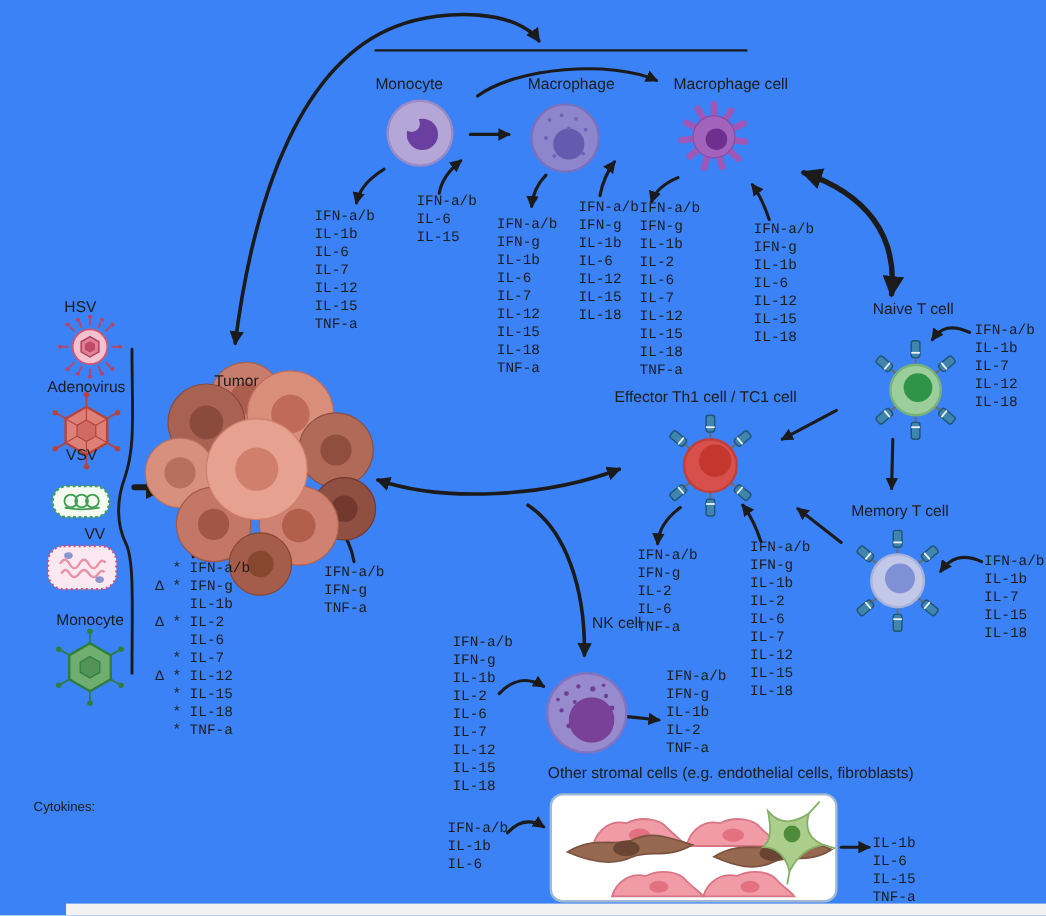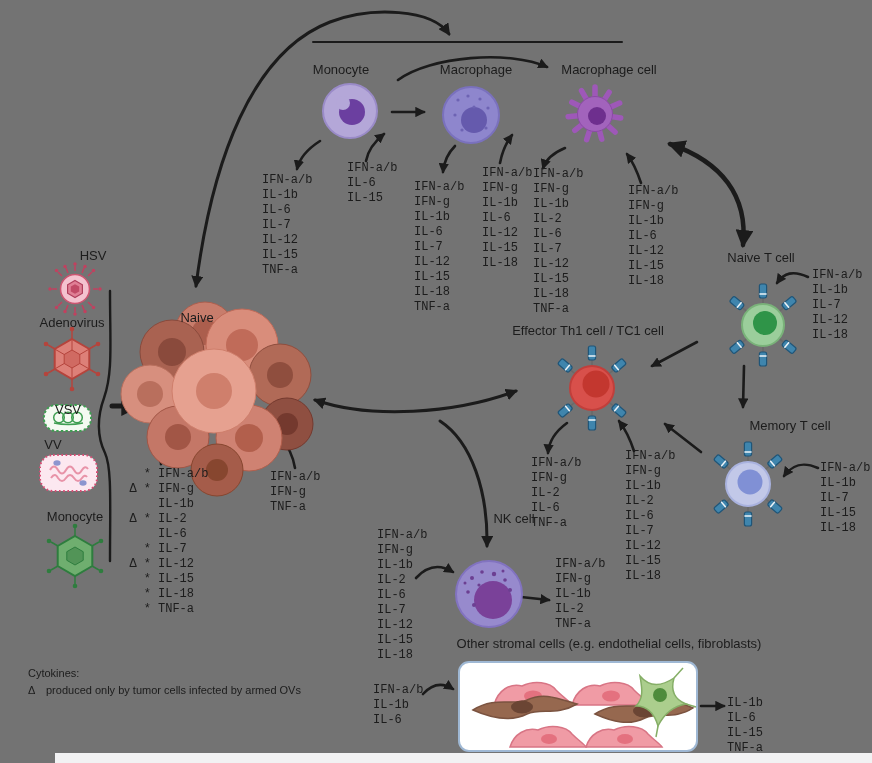--- a/index.html
+++ b/index.html
@@ -1,16 +1,16 @@
 <!DOCTYPE html>
 <html><head>
 <meta charset="utf-8">
 <style>
   html,body{margin:0;padding:0;background:#fff;}
-  .stage{position:relative;width:872px;height:763px;background:#737373;overflow:hidden;
+  .stage{position:relative;width:872px;height:763px;background:#3b82f6;overflow:hidden;
          font-family:"Liberation Sans",sans-serif;color:#1c1c1c;}
   .gfx{position:absolute;left:0;top:0;z-index:0;}
   .lbl{position:absolute;z-index:2;font-size:13px;white-space:nowrap;transform:translateX(-50%);}
   .cy-list{position:absolute;z-index:2;font-size:12px;line-height:15px;white-space:nowrap;font-family:Liberation Mono, monospace;}
   .cy-row{white-space:nowrap;}
   .marked .cy-marker{display:inline-block;width:25px;padding-right:7px;text-align:right;font-size:12px;}
   .legend{position:absolute;z-index:2;left:28px;top:666px;font-size:11px;line-height:15.5px;}
   .legend-title{margin-bottom:1px;}
   .legend .cy-marker{display:inline-block;width:13px;padding-right:5px;text-align:left;}
 </style>
@@ -304,29 +304,29 @@
         <line x1="658" y1="726" x2="656" y2="737" stroke="#85ae66" stroke-width="1.5"></line>
         <circle cx="660" cy="695" r="7" fill="#4e8c3c"></circle>
       </g>
     </g>
   </svg>
 
   <div class="lbl" style="left:341px;top:62px">Monocyte</div>
   <div class="lbl" style="left:476px;top:62px">Macrophage</div>
   <div class="lbl" style="left:609px;top:62px">Macrophage cell</div>
   <div class="lbl" style="left:761px;top:250px">Naive T cell</div>
-  <div class="lbl" style="left:790px;top:418px">Memory T cell</div>
+  <div class="lbl" style="left:750px;top:418px">Memory T cell</div>
   <div class="lbl" style="left:588px;top:323px">Effector Th1 cell / TC1 cell</div>
   <div class="lbl" style="left:514px;top:511px">NK cell</div>
-  <div class="lbl" style="left:197px;top:310px">Naive</div>
+  <div class="lbl" style="left:197px;top:310px">Tumor</div>
   <div class="lbl" style="left:609px;top:636px">Other stromal cells (e.g. endothelial cells, fibroblasts)</div>
-  <div class="lbl" style="left:93px;top:248px">HSV</div>
+  <div class="lbl" style="left:67px;top:248px">HSV</div>
   <div class="lbl" style="left:72px;top:315px">Adenovirus</div>
-  <div class="lbl" style="left:68px;top:402px">VSV</div>
-  <div class="lbl" style="left:53px;top:437px">VV</div>
+  <div class="lbl" style="left:68px;top:371px">VSV</div>
+  <div class="lbl" style="left:79px;top:437px">VV</div>
   <div class="lbl" style="left:75px;top:509px">Monocyte</div>
 
   <div class="cy-list" style="left:262px;top:173px">
       <div class="cy-row">IFN-a/b</div>
       <div class="cy-row">IL-1b</div>
       <div class="cy-row">IL-6</div>
       <div class="cy-row">IL-7</div>
       <div class="cy-row">IL-12</div>
       <div class="cy-row">IL-15</div>
       <div class="cy-row">TNF-a</div>
@@ -452,17 +452,16 @@
     </div>
   <div class="cy-list" style="left:270px;top:470px">
       <div class="cy-row">IFN-a/b</div>
       <div class="cy-row">IFN-g</div>
       <div class="cy-row">TNF-a</div>
     </div>
 
   <div class="legend">
     <div class="legend-title">Cytokines:</div>
     <div>
-        <div class="cy-row"><span class="cy-marker">Δ</span><span>produced only by tumor cells infected by armed OVs</span></div>
       </div>
   </div>
 
 </div>
 
 </body></html>

